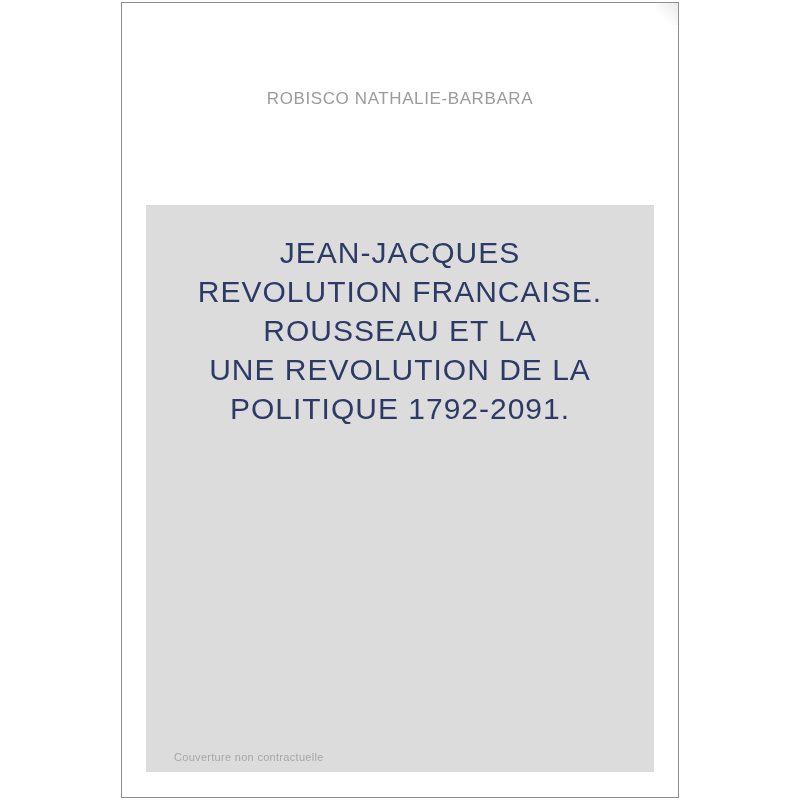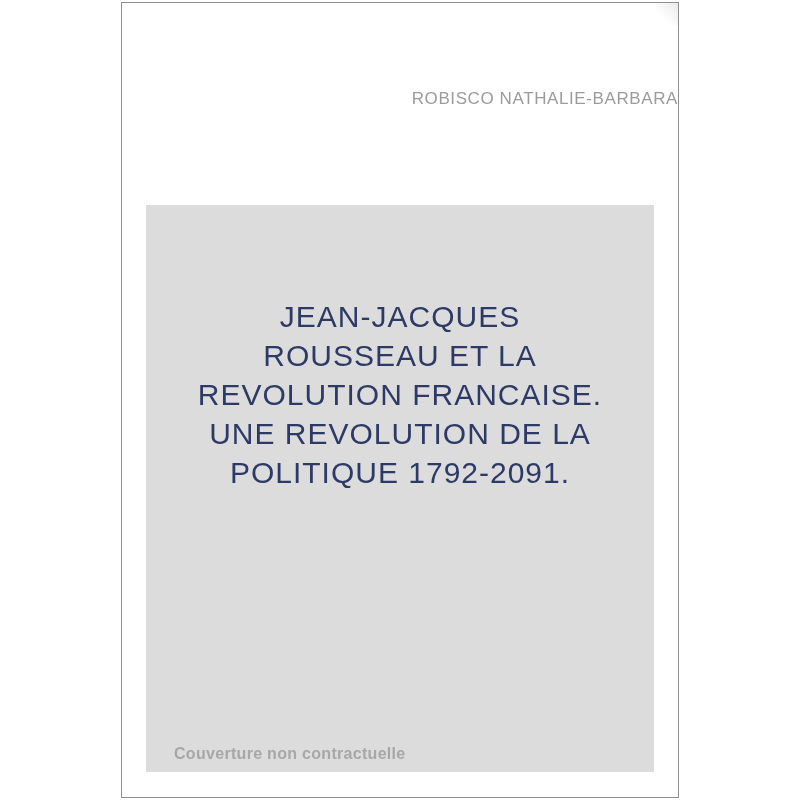--- a/index.html
+++ b/index.html
@@ -31,67 +31,67 @@
     right: 0;
     width: 22px;
     height: 22px;
     background: linear-gradient(225deg, #e9e9e9 0%, #f6f6f6 40%, #ffffff 70%);
   }
   .author {
     position: absolute;
     top: 86px;
     left: 0;
     width: 100%;
-    text-align: right;
+    text-align: center;
     font-size: 17px;
     font-weight: 300;
     letter-spacing: 0.6px;
     color: #9b9b9b;
   }
   .cover-box {
     position: absolute;
     left: 24px;
     top: 202px;
     width: 508px;
     height: 567px;
     background: #dcdcdc;
   }
   .title {
-    padding-top: 92px;
+    padding-top: 28px;
     text-align: center;
     font-size: 30px;
     font-weight: 300;
     line-height: 39px;
     letter-spacing: 1px;
     color: #2e3a66;
   }
   .title-line {
     white-space: nowrap;
   }
   .caption {
     position: absolute;
     left: 28px;
     bottom: 9px;
-    font-size: 16px;
-    font-weight: 700;
+    font-size: 11px;
+    font-weight: 400;
     letter-spacing: 0.3px;
     color: #a7a7a7;
   }
 </style>
 </head>
 <body>
 
 <div class="canvas">
   <div class="page">
     <div class="curl"></div>
     <div class="author">ROBISCO NATHALIE-BARBARA</div>
     <div class="cover-box">
       <div class="title">
         <div class="title-line">JEAN-JACQUES</div>
+        <div class="title-line">REVOLUTION FRANCAISE.</div>
         <div class="title-line">ROUSSEAU ET LA</div>
-        <div class="title-line">REVOLUTION FRANCAISE.</div>
         <div class="title-line">UNE REVOLUTION DE LA</div>
         <div class="title-line">POLITIQUE 1792-2091.</div>
       </div>
       <div class="caption">Couverture non contractuelle</div>
     </div>
   </div>
 </div>
 
 </body></html>

